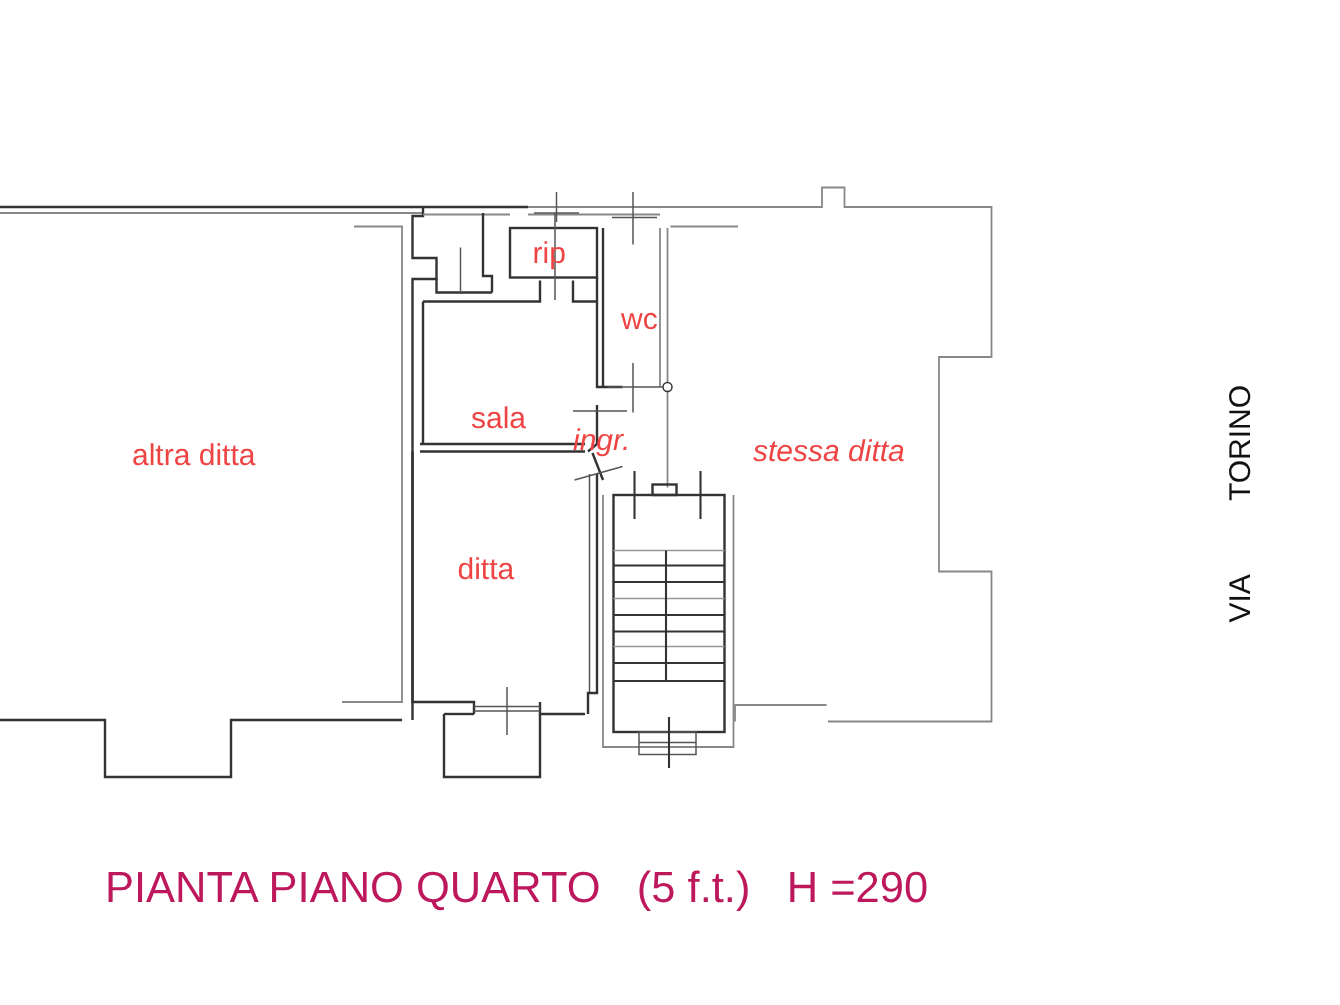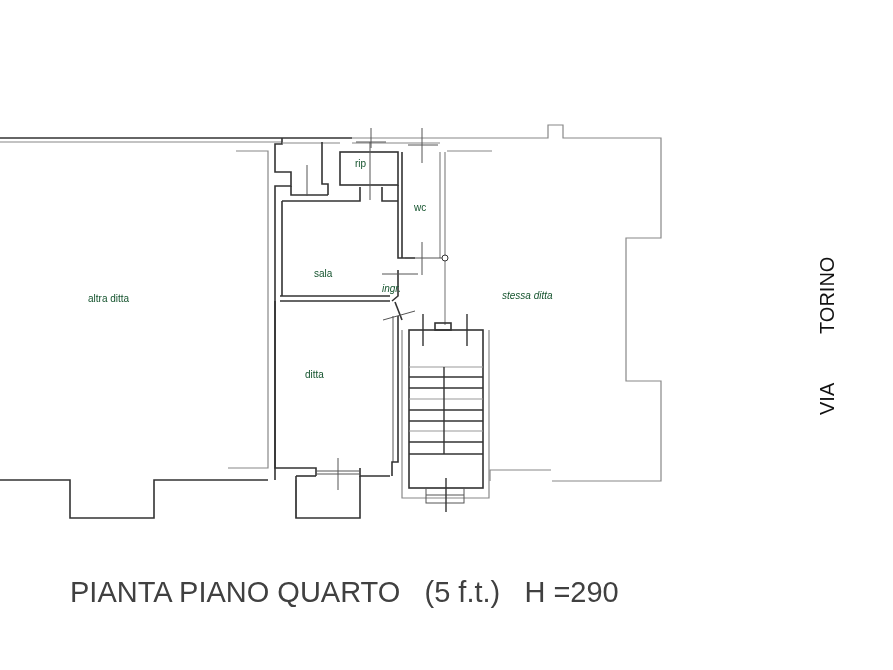--- a/index.html
+++ b/index.html
@@ -3,22 +3,22 @@
   <meta charset="utf-8">
   <style>
     html, body { margin: 0; padding: 0; background: #ffffff; }
     body { width: 893px; height: 670px; position: relative; overflow: hidden; font-family: "Liberation Sans", sans-serif; }
     svg { position: absolute; left: 0; top: 0; }
     .wall { fill: none; stroke: #333333; stroke-width: 1.6; }
     .wall-thin { fill: none; stroke: #555555; stroke-width: 1; }
     .wall-grey { fill: none; stroke: #888888; stroke-width: 1.2; }
     .step { stroke: #333333; stroke-width: 1.4; }
     .step-light { stroke: #999999; stroke-width: 1; }
-    .label { position: absolute; color: #14532d; font-size: 10px; white-space: nowrap; }
-    .title { position: absolute; left: 70px; top: 576px; font-size: 29px; color: #404040; white-space: pre; letter-spacing: 0px; }
+    .label { position: absolute; color: #ef4444; font-size: 20px; white-space: nowrap; }
+    .title { position: absolute; left: 70px; top: 576px; font-size: 29px; color: #be185d; white-space: pre; letter-spacing: 0px; }
     .street { position: absolute; font-size: 20px; color: #111111; transform-origin: left top; transform: rotate(-90deg); white-space: nowrap; }
   </style>
 </head>
 <body>
 
 <svg width="893" height="670" viewBox="0 0 893 670" xmlns="http://www.w3.org/2000/svg">
 
   <g>
     <polyline class="wall" points="0,138 282,138"></polyline>
     <polyline class="wall-grey" points="0,142 282,142"></polyline>

